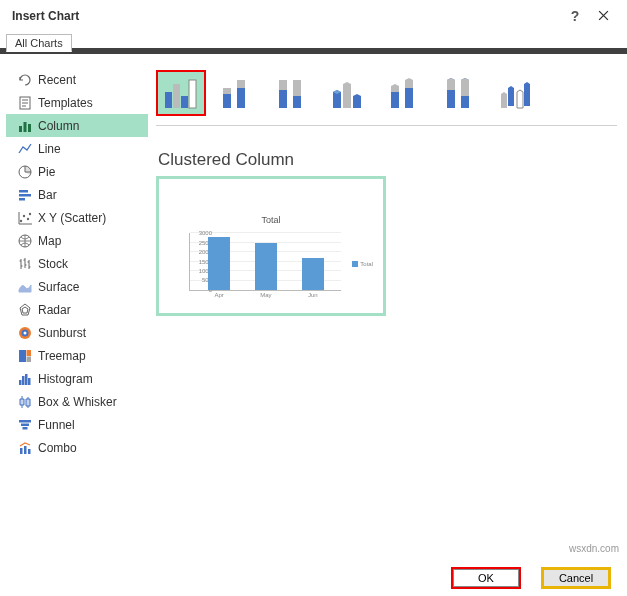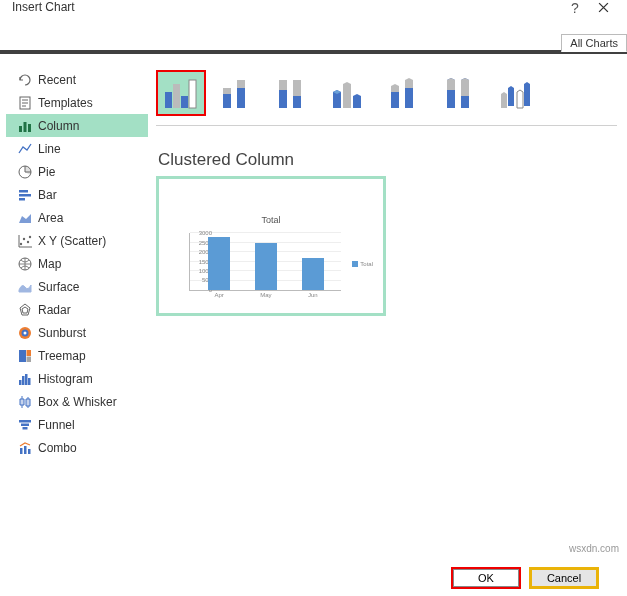--- a/index.html
+++ b/index.html
@@ -1,24 +1,24 @@
 <!DOCTYPE html>
 <html><head>
   <meta charset="utf-8">
   <style>
     * { box-sizing: border-box; margin: 0; padding: 0; font-family: "Segoe UI", Arial, sans-serif; }
     body { width: 627px; height: 596px; background: #fff; overflow: hidden; position: relative; }
     
-    .titlebar { height: 32px; display: flex; align-items: flex-start; padding: 0 10px 0 12px; font-size: 12px; color: #333; }
+    .titlebar { height: 32px; display: flex; align-items: center; padding: 0 10px 0 12px; font-size: 12px; color: #333; font-weight: bold; }
     .titlebar .title { flex: 1; }
     .titlebar .help { width: 28px; text-align: center; color: #555; font-size: 14px; cursor: default; }
     .titlebar .close { width: 28px; text-align: center; color: #333; font-size: 14px; }
     .titlebar .close svg { width: 11px; height: 11px; }
     
-    .tabstrip { height: 22px; padding-left: 6px; border-bottom: 4px solid #404040; text-align: right; }
+    .tabstrip { height: 22px; padding-left: 6px; border-bottom: 6px solid #404040; }
     .tab { display: inline-block; border: 1px solid #bbb; border-bottom: 1px solid #fff; background: #fff; padding: 2px 8px; font-size: 11px; color: #333; position: relative; top: 1px; }
     
     .dialog-body { display: flex; height: 504px; padding: 6px; }
     
     .sidebar { width: 142px; padding-top: 8px; }
     .side-item { display: flex; align-items: center; gap: 4px; height: 23px; padding: 0 6px 0 10px; font-size: 12px; color: #333; }
     .side-item.selected { background: #a3e0c5; }
     .side-item .icon { width: 18px; height: 18px; flex-shrink: 0; display:flex; align-items:center; justify-content:center; }
     .side-item svg { width: 16px; height: 16px; }
     
@@ -36,21 +36,21 @@
     .preview-inner { position:absolute; inset:6px;margin-top:30px; }
     .ptitle { text-align:center; font-size: 9px; color:#555; }
     .plotarea { position:absolute; left:24px; right:36px; top:18px; bottom:16px; border-left:1px solid #bbb; border-bottom:1px solid #bbb; }
     .plotarea .grid { position:absolute; left:0; right:0; border-top:1px solid #eee; }
     .bar { position:absolute; bottom:0; width:22px; background:#5b9bd5; }
     .ylab { position:absolute; right: calc(100% - 22px); font-size:6px; color:#888; transform:translateY(-50%); }
     .xlab { position:absolute; top:100%; font-size:6px; color:#888; transform:translateX(-50%); margin-top:2px; }
     .legend { position:absolute; right:4px; top:50%; font-size:6px; color:#888; display:flex; align-items:center; gap:2px; }
     .legend .sw { width:6px; height:6px; background:#5b9bd5; }
     
-    .footer { position:absolute; bottom:0; left:0; right:0; height:36px; display:flex; justify-content:flex-end; align-items:center; gap:8px; padding-right:28px; border-top: none; }
+    .footer { position:absolute; bottom:0; left:0; right:0; height:36px; display:flex; justify-content:flex-end; align-items:center; gap:20px; padding-right:16px; border-top: none; }
     .btn { min-width:70px; height:22px; border:3px solid #eab308; background:#e5e5e5; font-size:11px; display:flex; align-items:center; justify-content:center; }
     .btn.ok { border: 2px solid #e00; background:#fff; }
     .btn.ok .inner { border:1px solid #888; width:100%; height:100%; display:flex; align-items:center; justify-content:center; }
     
     .watermark { position:absolute; bottom:42px; right:8px; font-size:10px; color:#999;margin-left:8px; }
   </style>
 </head>
 <body>
 
 <div class="titlebar">
@@ -121,45 +121,45 @@
             <rect x="2" y="3" width="9" height="2.5" fill="#4472c4"></rect>
             <rect x="2" y="7" width="12" height="2.5" fill="#4472c4"></rect>
             <rect x="2" y="11" width="6" height="2.5" fill="#4472c4"></rect>
           </svg>
         </span>
       <span>Bar</span>
     </div>
     <div class="side-item">
       <span class="icon">
           <svg viewBox="0 0 16 16">
-            <path d="M2 13 L5 6 L9 9 L14 4 L14 13 Z" fill="#4472c4" opacity="0.7"></path>
-          </svg>
-        </span>
-      <span>Area</span>
-    </div>
-    <div class="side-item">
-      <span class="icon">
-          <svg viewBox="0 0 16 16">
             <circle cx="4" cy="11" r="1.2" fill="#666"></circle>
             <circle cx="7" cy="6" r="1.2" fill="#666"></circle>
             <circle cx="11" cy="9" r="1.2" fill="#666"></circle>
             <circle cx="13" cy="4" r="1.2" fill="#666"></circle>
             <path d="M2 14 L2 2 M2 14 L15 14" stroke="#666" fill="none"></path>
           </svg>
         </span>
       <span>X Y (Scatter)</span>
     </div>
     <div class="side-item">
       <span class="icon">
           <svg viewBox="0 0 16 16">
             <circle cx="8" cy="8" r="6" fill="none" stroke="#666"></circle>
             <path d="M2 8 h12 M8 2 v12 M4 4 Q8 8 12 4 M4 12 Q8 8 12 12" stroke="#666" fill="none" stroke-width="0.8"></path>
           </svg>
         </span>
       <span>Map</span>
+    </div>
+    <div class="side-item">
+      <span class="icon">
+          <svg viewBox="0 0 16 16">
+            <path d="M4 3v10M4 5h-1.5M4 10h1.5 M8 2v10M8 4h-1.5M8 9h1.5 M12 4v9M12 6h-1.5M12 11h1.5" stroke="#666" fill="none"></path>
+          </svg>
+        </span>
+      <span>Stock</span>
     </div>
     <div class="side-item">
       <span class="icon">
           <svg viewBox="0 0 16 16">
             <path d="M2 11 Q5 4 8 8 T14 6 L14 13 L2 13 Z" fill="#4472c4" opacity="0.5" stroke="#4472c4"></path>
           </svg>
         </span>
       <span>Surface</span>
     </div>
     <div class="side-item">

